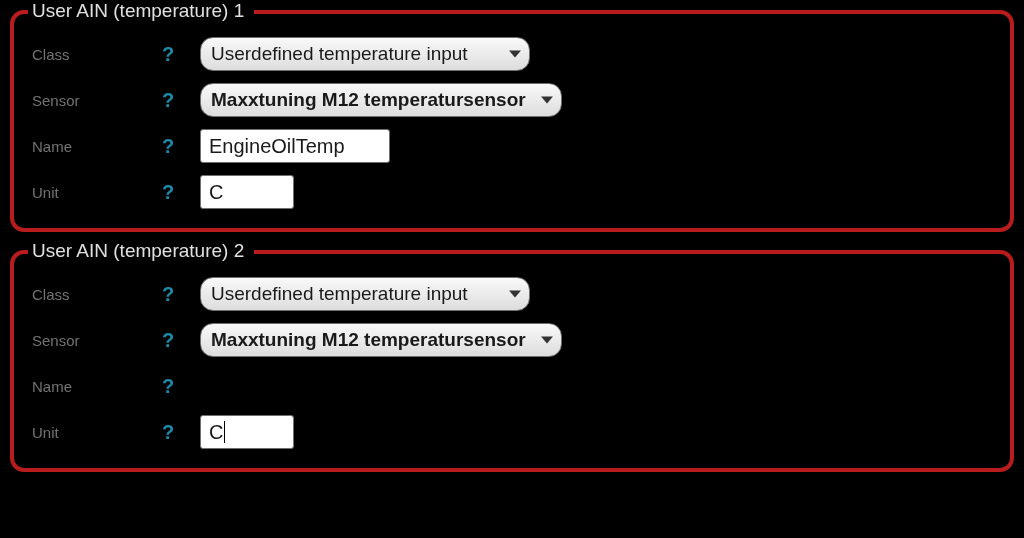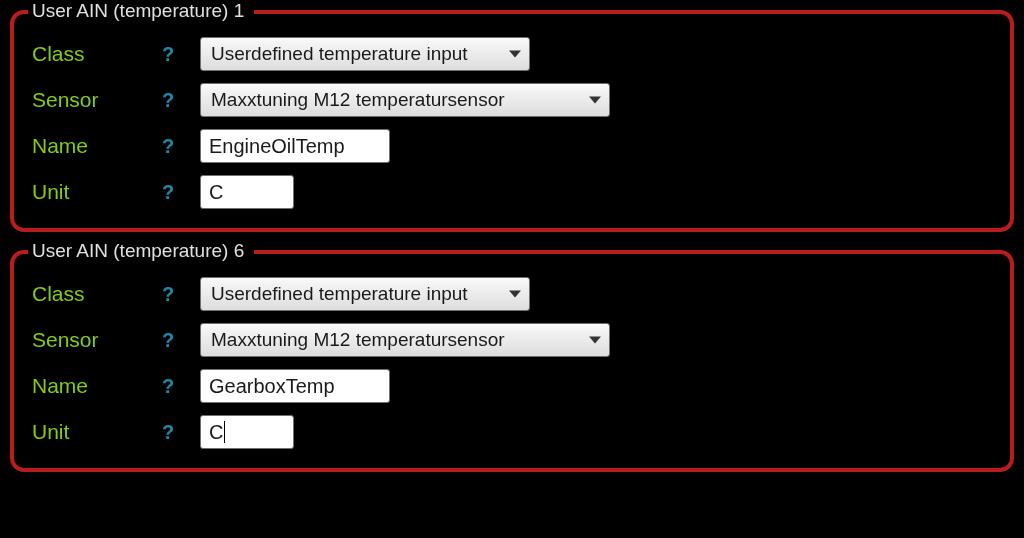--- a/index.html
+++ b/index.html
@@ -32,58 +32,58 @@
   }
   .row {
     display: flex;
     align-items: center;
     margin-bottom: 10px;
     height: 36px;
   }
   .row:last-child { margin-bottom: 0; align-items: center; }
   .label {
     width: 130px;
-    color: #84cc16;
-    font-size: 21px;
+    color: #737373;
+    font-size: 15px;
   }
   .help {
     width: 38px;
     color: #1d8aa8;
     font-weight: bold;
     font-size: 20px;
     text-align: left;
     cursor: pointer;
   }
   .dropdown {
     position: relative;
     height: 34px;
     background: linear-gradient(#f9f9f9, #dddddd);
     border: 1px solid #707070;
-    border-radius: 3px;
+    border-radius: 13px;
     display: flex;
     align-items: center;
     padding: 0 30px 0 10px;
     color: #1a1a1a;
     font-size: 19px;
     overflow: hidden;
     white-space: nowrap;
     cursor: pointer;
   }
   .dropdown .arrow {
     position: absolute;
     right: 8px;
     top: 50%;
     transform: translateY(-50%);
     width: 0; height: 0;
     border-left: 6px solid transparent;
     border-right: 6px solid transparent;
     border-top: 7px solid #333;
   }
   .dd-class { width: 330px; }
-  .dd-sensor { width: 410px; }
+  .dd-sensor { width: 362px; font-weight: bold; }
   .textbox {
     height: 34px;
     background: #ffffff;
     border: 1px solid #707070;
     border-radius: 3px;
     padding: 0 8px;
     color: #1a1a1a;
     font-size: 20px;
     font-family: Verdana, Geneva, sans-serif;
     outline: none;
@@ -137,21 +137,21 @@
   <div class="row">
     <div class="label">Unit</div>
     <div class="help">?</div>
     <div class="textbox tb-unit">
       <span>C</span>
     </div>
   </div>
 </div>
 
 <div class="panel">
-  <div class="panel-title">User AIN (temperature) 6</div>
+  <div class="panel-title">User AIN (temperature) 2</div>
 
   <div class="row">
     <div class="label">Class</div>
     <div class="help">?</div>
     <div class="dropdown dd-class">
       <span>Userdefined temperature input</span>
       <span class="arrow"></span>
     </div>
   </div>
 
@@ -160,23 +160,20 @@
     <div class="help">?</div>
     <div class="dropdown dd-sensor">
       <span>Maxxtuning M12 temperatursensor</span>
       <span class="arrow"></span>
     </div>
   </div>
 
   <div class="row">
     <div class="label">Name</div>
     <div class="help">?</div>
-    <div class="textbox tb-name">
-      <span>GearboxTemp</span>
-    </div>
   </div>
 
   <div class="row">
     <div class="label">Unit</div>
     <div class="help">?</div>
     <div class="textbox tb-unit">
       <span>C</span>
         <span class="caret"></span>
     </div>
   </div>

